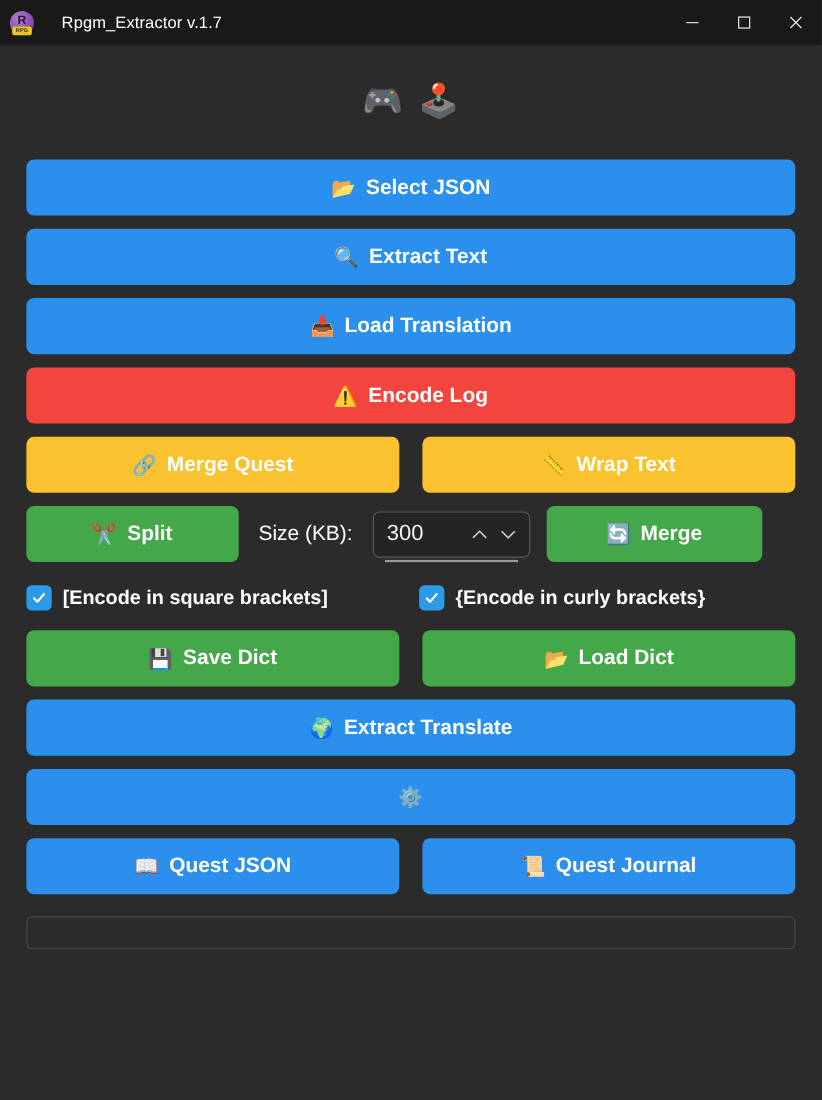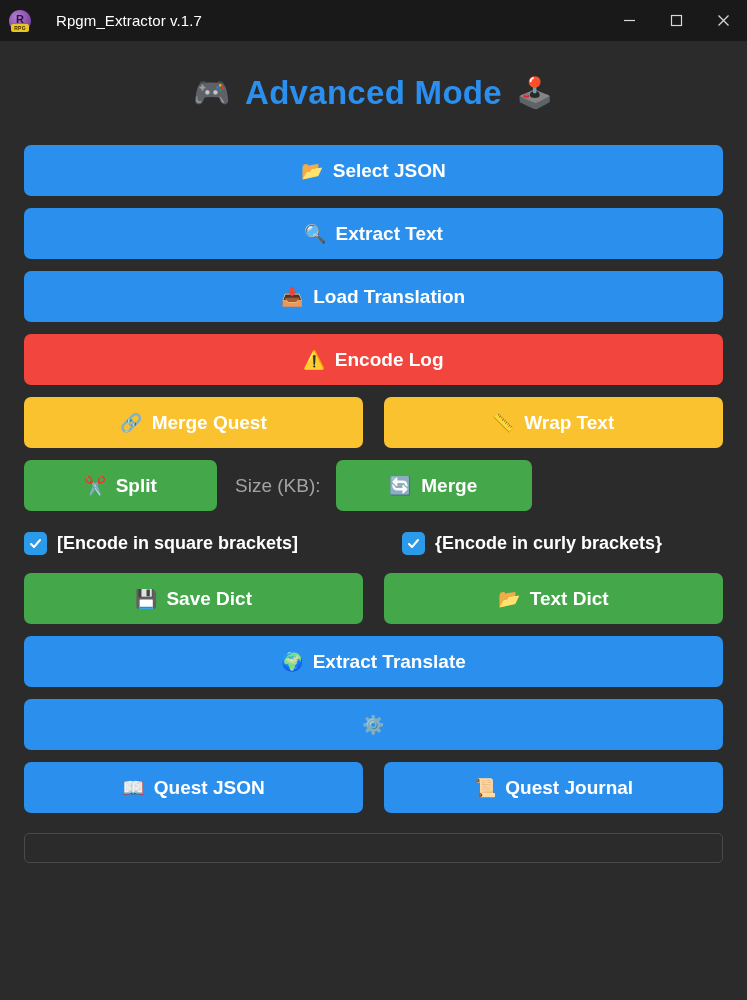--- a/index.html
+++ b/index.html
@@ -146,21 +146,21 @@
 
   
   .row-split {
     display: flex;
     align-items: center;
     margin-bottom: 12px;
     height: 51px;
   }
   .btn-split { width: 193px; height: 51px; }
   .size-label {
-    color: #a3a3a3;
+    color: #ffffff;
     font-size: 19px;
     margin-left: 18px;
     white-space: nowrap;
   }
   .spinner {
     margin-left: 18px;
     width: 143px;
     height: 42px;
     background: #242424;
     border: 1px solid #5a5a5a;
@@ -194,21 +194,20 @@
     background: #9a9a9a;
   }
   .btn-merge { width: 196px; height: 51px; margin-left: 15px; }
 
   
   .row-checks {
     display: flex;
     align-items: center;
     height: 40px;
     margin-bottom: 10px;
-    gap: 21px;
   }
   .chk-item {
     display: flex;
     align-items: center;
     gap: 10px;
     cursor: pointer;
   }
   .chk-item:first-child { width: 357px; }
   .cbox {
     width: 23px; height: 23px;
@@ -266,21 +265,20 @@
           <line x1="11.5" y1="1.5" x2="1.5" y2="11.5" stroke="#d8d8d8" stroke-width="1.3"></line>
         </svg>
       </div>
     </div>
   </div>
 
   <div class="content">
 
     <div class="header">
       <span class="h-emoji">🎮</span>
-      <span class="h-title">Advanced Mode</span>
       <span class="h-emoji">🕹️</span>
     </div>
 
     <div class="row">
       <button class="btn blue r-full">
         <span class="ico">📂</span>
         <span>Select JSON</span>
       </button>
     </div>
 
@@ -315,20 +313,36 @@
         <span>Wrap Text</span>
       </button>
     </div>
 
     <div class="row-split">
       <button class="btn green btn-split">
         <span class="ico">✂️</span>
         <span>Split</span>
       </button>
       <span class="size-label">Size (KB):</span>
+      <div class="spinner">
+        <input class="value" type="text" value="300" style="">
+        <div class="spin-arrows">
+          <div class="arw">
+            <svg width="16" height="10" viewBox="0 0 16 10">
+              <polyline points="2,8 8,2 14,8" fill="none" stroke="#cfcfcf" stroke-width="1.4"></polyline>
+            </svg>
+          </div>
+          <div class="arw">
+            <svg width="16" height="10" viewBox="0 0 16 10">
+              <polyline points="2,2 8,8 14,2" fill="none" stroke="#cfcfcf" stroke-width="1.4"></polyline>
+            </svg>
+          </div>
+        </div>
+        <div class="underline"></div>
+      </div>
       <button class="btn green btn-merge">
         <span class="ico">🔄</span>
         <span>Merge</span>
       </button>
     </div>
 
     <div class="row-checks">
       <label class="chk-item">
         <span class="cbox">
           <svg width="15" height="15" viewBox="0 0 15 15">
@@ -347,21 +361,21 @@
       </label>
     </div>
 
     <div class="row">
       <button class="btn green r-full">
         <span class="ico">💾</span>
         <span>Save Dict</span>
       </button>
       <button class="btn green r-full">
         <span class="ico">📂</span>
-        <span>Text Dict</span>
+        <span>Load Dict</span>
       </button>
     </div>
 
     <div class="row">
       <button class="btn blue r-full">
         <span class="ico">🌍</span>
         <span>Extract Translate</span>
       </button>
     </div>
 

